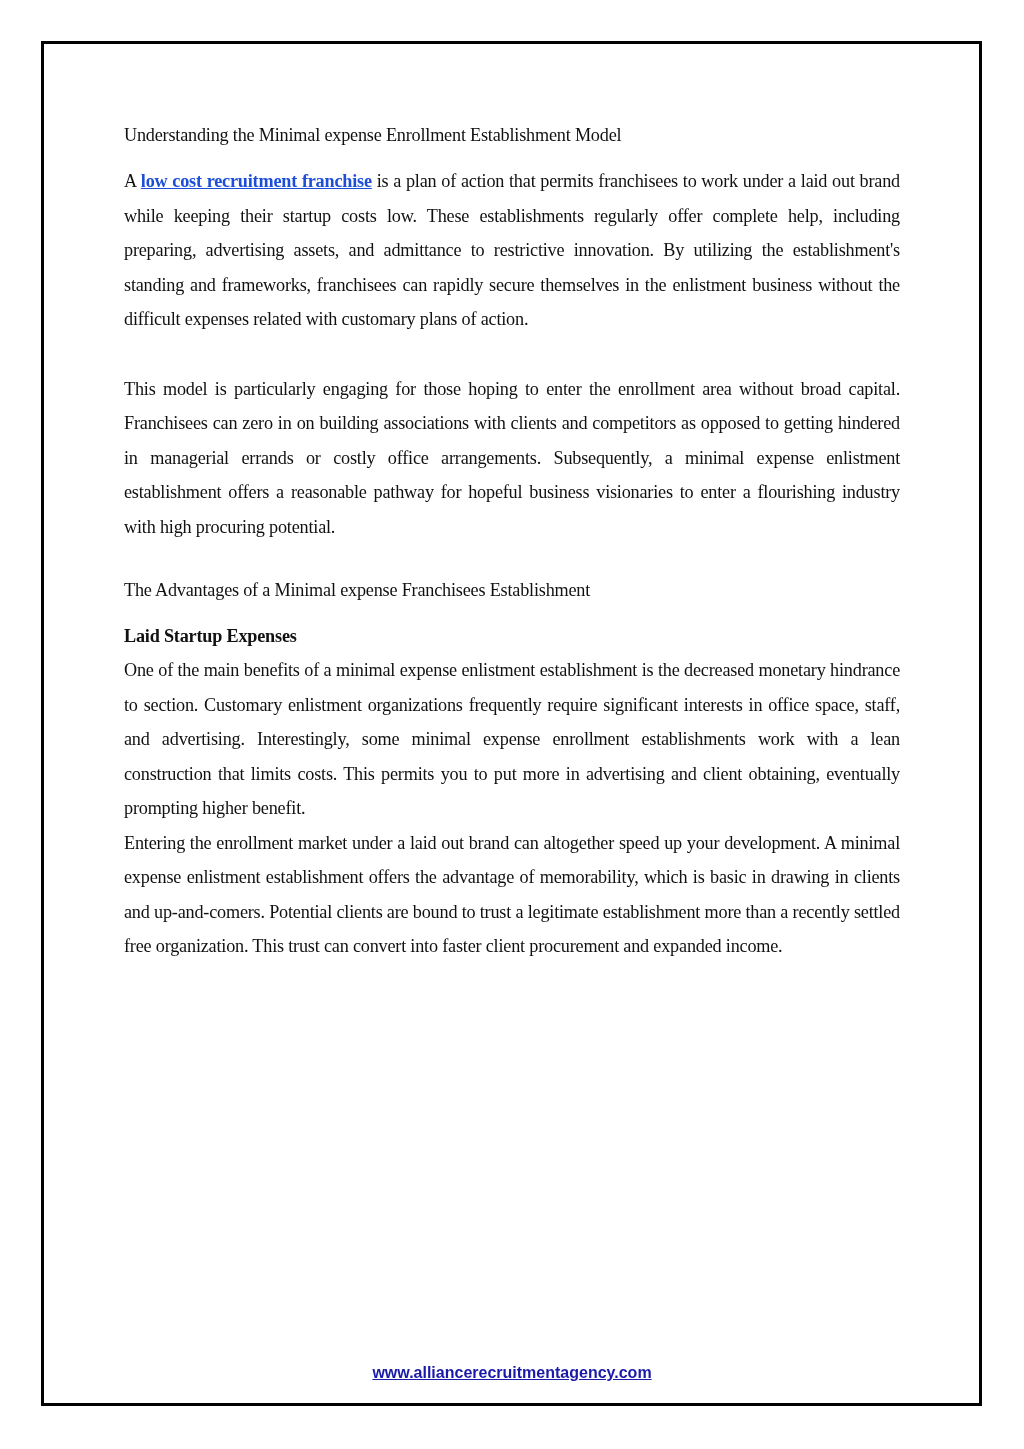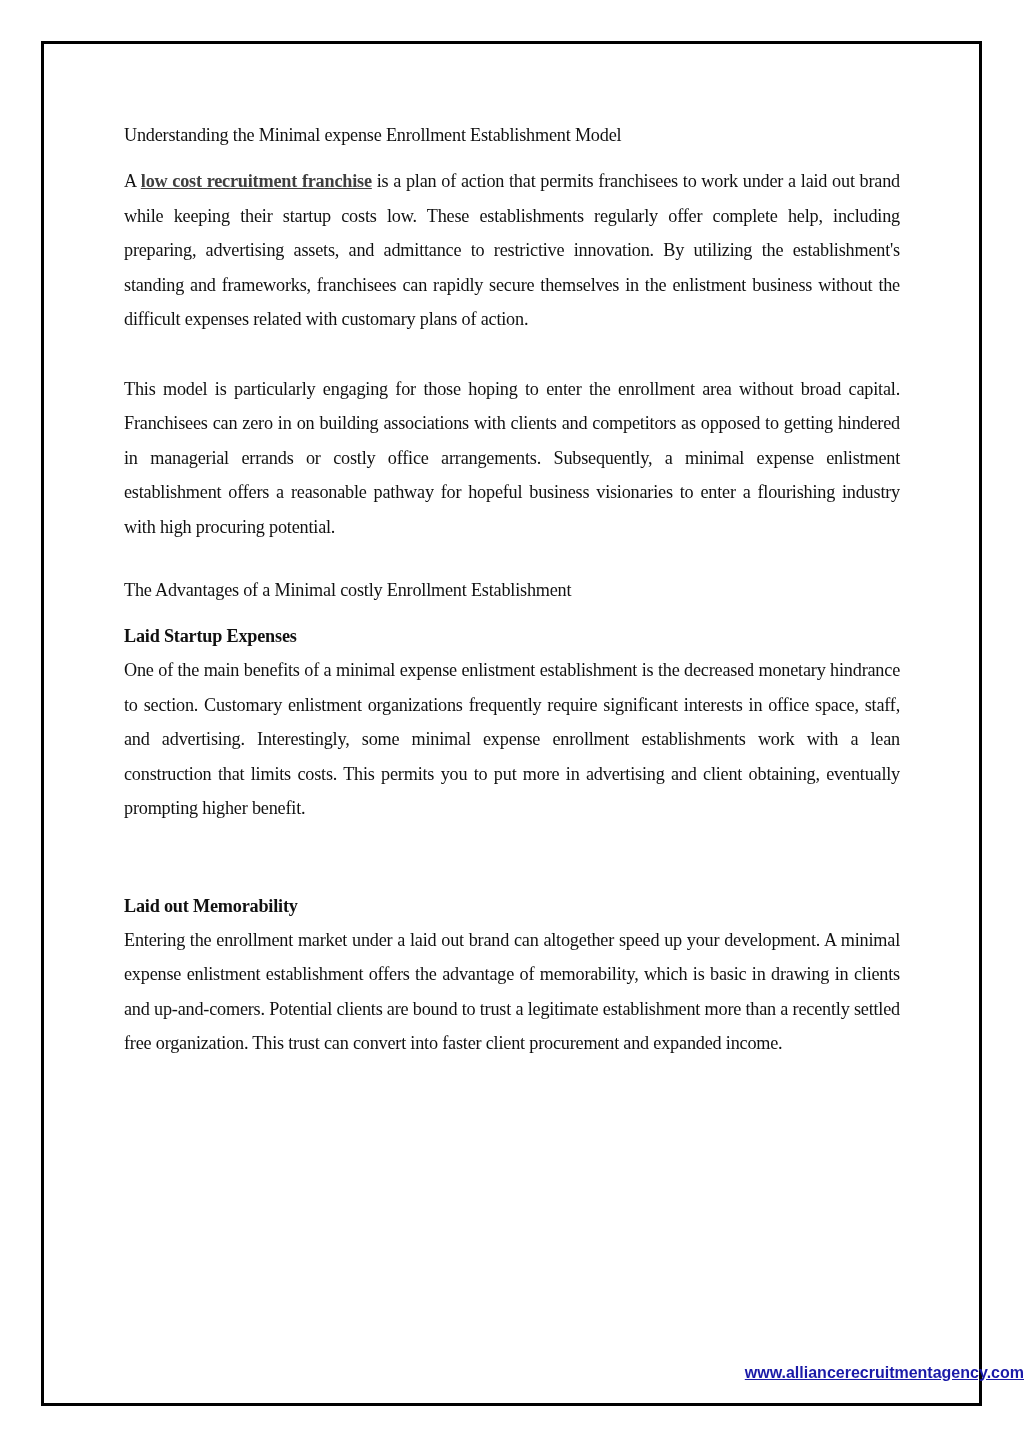--- a/index.html
+++ b/index.html
@@ -12,45 +12,44 @@
   }
   .content {
     position: absolute; left: 124px; top: 118px; width: 776px;
     font-family: Liberation Serif, serif;
     font-size: 18.2px; color: #111111;
     letter-spacing: -0.2px;
   }
   p { margin: 0; line-height: 34.5px; text-align: justify; }
   .heading-plain { line-height: 34px; margin: 0; }
   .link {
-    color: #404040; font-weight: bold; text-decoration: underline;
+    color: #1d4ed8; font-weight: bold; text-decoration: underline;
   }
   .bold-heading { font-weight: bold; line-height: 34px; margin: 0; }
   .footer {
     position: absolute; left: 0; width: 1024px; top: 1364px;
-    text-align: right;
+    text-align: center;
     font-family: "Liberation Sans", sans-serif;
     font-size: 16px; font-weight: bold;
     color: #1a1aa8; text-decoration: underline;
   }
 </style>
 </head>
 <body>
 
 <div class="page-frame"></div>
 
 <div class="content">
   <p class="heading-plain">Understanding the Minimal expense Enrollment Establishment Model</p>
 
   <p style="margin-top:12px;"><span>A </span><a class="link">low cost recruitment franchise</a><span> is a plan of action that permits franchisees to work under a laid out brand while keeping their startup costs low. These establishments regularly offer complete help, including preparing, advertising assets, and admittance to restrictive innovation. By utilizing the establishment's standing and frameworks, franchisees can rapidly secure themselves in the enlistment business without the difficult expenses related with customary plans of action.</span></p>
 
   <p style="margin-top:35px;">This model is particularly engaging for those hoping to enter the enrollment area without broad capital. Franchisees can zero in on building associations with clients and competitors as opposed to getting hindered in managerial errands or costly office arrangements. Subsequently, a minimal expense enlistment establishment offers a reasonable pathway for hopeful business visionaries to enter a flourishing industry with high procuring potential.</p>
 
-  <p class="heading-plain" style="margin-top:29px;">The Advantages of a Minimal costly Enrollment Establishment</p>
+  <p class="heading-plain" style="margin-top:29px;">The Advantages of a Minimal expense Franchisees Establishment</p>
 
   <p class="bold-heading" style="margin-top:12px;">Laid Startup Expenses</p>
   <p>One of the main benefits of a minimal expense enlistment establishment is the decreased monetary hindrance to section. Customary enlistment organizations frequently require significant interests in office space, staff, and advertising. Interestingly, some minimal expense enrollment establishments work with a lean construction that limits costs. This permits you to put more in advertising and client obtaining, eventually prompting higher benefit.</p>
 
-  <p class="bold-heading" style="margin-top:63px;">Laid out Memorability</p>
   <p>Entering the enrollment market under a laid out brand can altogether speed up your development. A minimal expense enlistment establishment offers the advantage of memorability, which is basic in drawing in clients and up-and-comers. Potential clients are bound to trust a legitimate establishment more than a recently settled free organization. This trust can convert into faster client procurement and expanded income.</p>
 </div>
 
 <a class="footer">www.alliancerecruitmentagency.com</a>
 
 </body></html>

